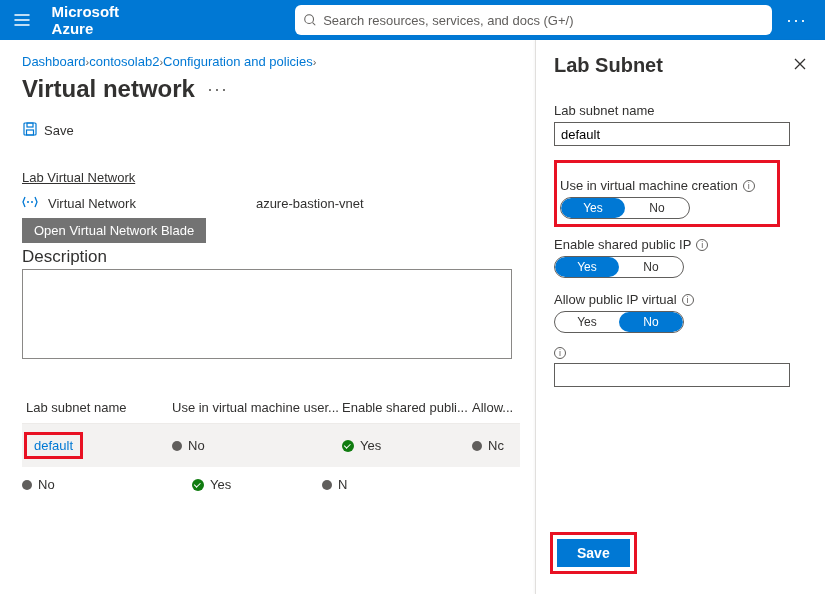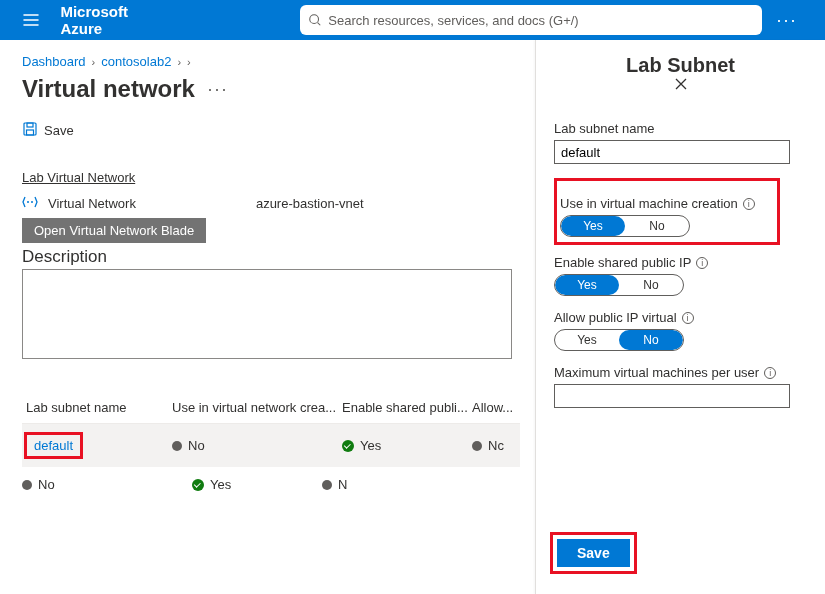--- a/index.html
+++ b/index.html
@@ -13,21 +13,21 @@
     overflow: hidden;
     position: relative;
   }
   
   .top-bar {
     height: 40px;
     background: #0078d4;
     display: flex;
     align-items: center;
     color: #fff;
-    padding: 0 14px;
+    padding: 0 4px;
   }
   .hamburger {
     width: 36px; height: 36px;
     display: flex; align-items: center; justify-content: center;
     cursor: pointer;
   }
   .hamburger svg { stroke: #fff; }
   .brand {
     font-size: 15px;
     font-weight: 600;
@@ -59,21 +59,20 @@
   .main-area {
     position: relative;
     height: 554px;
     width: 825px;
     padding: 14px 0 0 22px;
   }
   .breadcrumbs {
     font-size: 13px;
     display: flex;
     align-items: center;
-    gap: 6px;
     margin-bottom: 6px;
   }
   .crumb { color: #0078d4; cursor: pointer; }
   .crumb-sep { color: #605e5c; font-size: 11px; }
   .page-title-row {
     display: flex; align-items: center; gap: 12px;
     margin-bottom: 18px;
   }
   .page-title {
     font-size: 24px;
@@ -158,21 +157,20 @@
     width: 290px;
     height: 554px;
     background: #fff;
     border-left: 1px solid #e1dfdd;
     padding: 14px 18px 14px 18px;
     box-shadow: -1px 0 2px rgba(0,0,0,0.04);
   }
   .panel-header {
     display: flex; justify-content: space-between; align-items: center;
     margin-bottom: 26px;
-    flex-direction: column;
   }
   .panel-title { font-size: 20px; font-weight: 600; }
   .panel-close { cursor: pointer; font-size: 16px; }
   .form-label {
     font-size: 13px;
     margin-bottom: 4px;
     display: flex; align-items: center; gap: 5px;
   }
   .info-icon {
     width: 12px; height: 12px; border: 1px solid #605e5c; border-radius: 50%;
@@ -251,20 +249,21 @@
   <div class="topbar-more">···</div>
 </div>
 
 <div class="main-area">
 
   <div class="breadcrumbs">
     <span class="crumb">Dashboard</span>
     <span class="crumb-sep">›</span>
     <span class="crumb">contosolab2</span>
     <span class="crumb-sep">›</span>
+    <span class="crumb">Configuration and policies</span>
     <span class="crumb-sep">›</span>
   </div>
 
   <div class="page-title-row">
     <div class="page-title">Virtual network</div>
     <div class="title-ellipsis">···</div>
   </div>
 
   <div class="cmd-bar">
     <div class="cmd-save">
@@ -295,21 +294,21 @@
 
   <div class="open-blade-btn">Open Virtual Network Blade</div>
 
   <div class="desc-label">Description</div>
   <textarea class="desc-box" value="" style=""></textarea>
 
   
   <div class="subnet-table">
     <div class="thead">
       <div class="col1">Lab subnet name</div>
-      <div class="col2">Use in virtual network crea...</div>
+      <div class="col2">Use in virtual machine user...</div>
       <div class="col3">Enable shared publi...</div>
       <div class="col4">Allow...</div>
     </div>
 
     <div class="trow selected">
       <div class="col1 cell">
         <span class="subnet-link red-box" style="padding:4px 8px;">default</span>
       </div>
       <div class="col2 cell">
           <span class="dot-gray"></span>
@@ -380,21 +379,20 @@
     <div class="form-label">
       <span>Allow public IP virtual</span>
       <span class="info-icon">i</span>
     </div>
     <div class="toggle-pill">
       <div class="toggle-opt">Yes</div>
       <div class="toggle-opt active">No</div>
     </div>
 
     <div class="form-label">
-      <span>Maximum virtual machines per user</span>
       <span class="info-icon">i</span>
     </div>
     <input class="text-input" value="" style="">
 
     <div class="save-wrap">
       <button class="save-btn">Save</button>
     </div>
   </div>
 
 </div>

